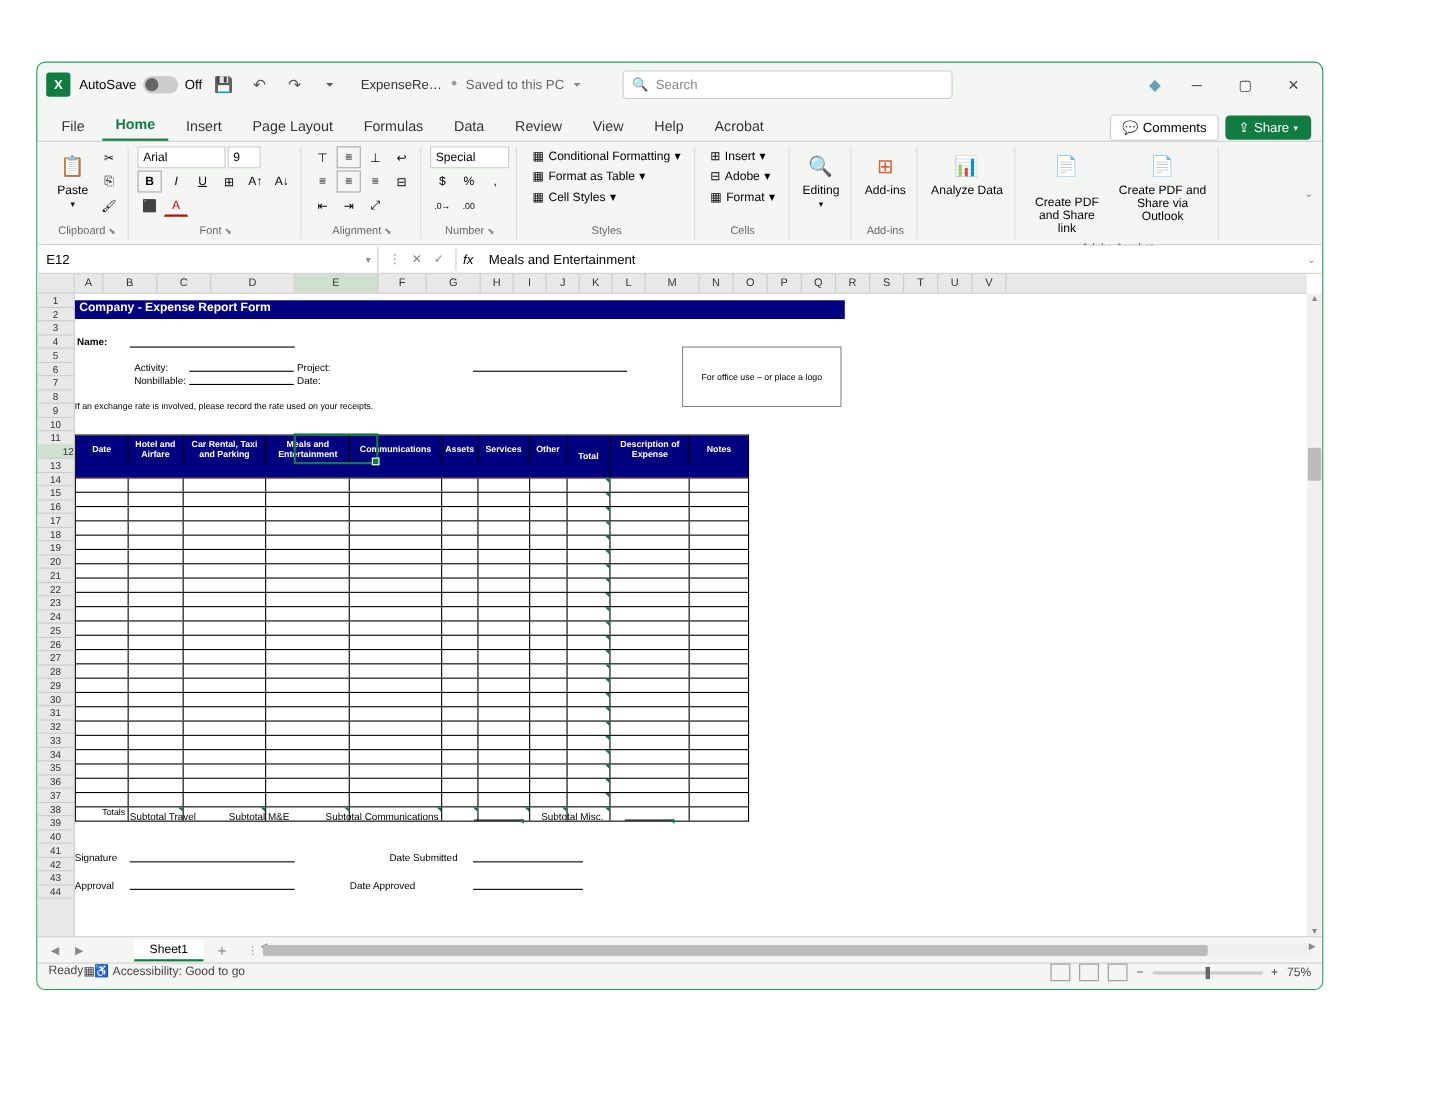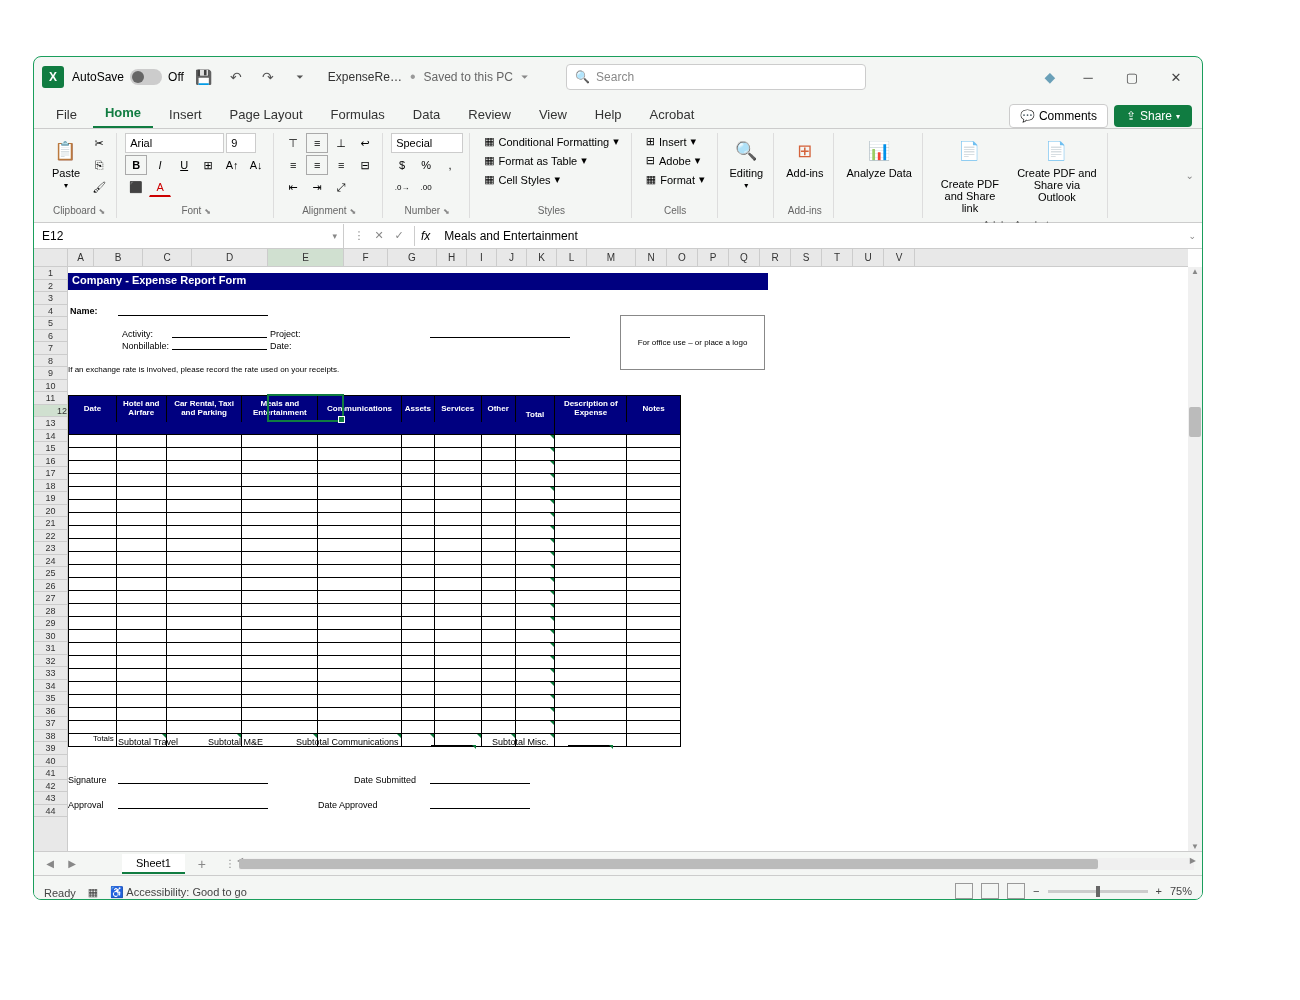--- a/index.html
+++ b/index.html
@@ -27,21 +27,21 @@
 .rgroup:last-child { border-right: none; }
 .rgroup-content { flex: 1; display: flex; align-items: flex-start; gap: 4px; }
 .rgroup-label { font-size: 10px; color: #666; margin-top: auto; padding: 2px 0; }
 .rbig { display: flex; flex-direction: column; align-items: center; gap: 2px; padding: 4px; cursor: pointer; }
 .rbig .ico { width: 28px; height: 28px; display: flex; align-items: center; justify-content: center; font-size: 18px; }
 .rbig .lbl { font-size: 11px; text-align: center; line-height: 1.1; }
 .rcol { display: flex; flex-direction: column; gap: 2px; }
 .rrow { display: flex; gap: 2px; align-items: center; }
 .rbtn { width: 22px; height: 20px; display: flex; align-items: center; justify-content: center; font-size: 11px; cursor: pointer; border: 1px solid transparent; }
 .rsel { height: 20px; font-size: 11px; border: 1px solid #ccc; background: #fff; padding: 0 4px; }
-.font-name { width: 99px; }
+.font-name { width: 80px; }
 .font-size { width: 30px; }
 .num-fmt { width: 72px; }
 .rmenu { font-size: 11px; padding: 2px 6px; cursor: pointer; display: flex; align-items: center; gap: 4px; white-space: nowrap; }
 .formula-bar { height: 26px; display: flex; align-items: center; border-bottom: 1px solid #ccc; background: #fff; }
 .name-box { width: 310px; height: 24px; border-right: 1px solid #ccc; padding: 0 8px; font-size: 12px; display: flex; align-items: center; position: relative; }
 .name-box::after { content: '▾'; position: absolute; right: 6px; font-size: 9px; color: #888; }
 .fx-btns { display: flex; gap: 2px; padding: 0 6px; border-right: 1px solid #ccc; }
 .fx-btn { width: 18px; height: 20px; display: flex; align-items: center; justify-content: center; font-size: 11px; color: #888; }
 .fx-label { font-style: italic; font-size: 12px; padding: 0 6px; }
 .formula-input { flex: 1; padding: 0 8px; font-size: 12px; }
@@ -67,21 +67,21 @@
 .exp-cell { border-right: 1px solid #000; height: 12px; position: relative; }
 .exp-cell.tot::before { content: ''; position: absolute; right: 0; top: 0; width: 0; height: 0; border-left: 4px solid transparent; border-top: 4px solid #0a7a3a; }
 .sel-cell { position: absolute; border: 2px solid #107c41; pointer-events: none; }
 .sel-cell::after { content: ''; position: absolute; right: -3px; bottom: -3px; width: 5px; height: 5px; background: #107c41; border: 1px solid #fff; }
 .sheet-tabs { height: 24px; display: flex; align-items: center; padding: 0 8px; border-top: 1px solid #ccc; background: #f4f6f4; gap: 6px; }
 .nav-arr { width: 16px; height: 16px; font-size: 10px; color: #888; display: flex; align-items: center; justify-content: center; }
 .sheet-tab { padding: 3px 14px; font-size: 11px; background: #fff; border-bottom: 2px solid #107c41; }
 .add-sheet { width: 22px; height: 22px; font-size: 14px; color: #888; display: flex; align-items: center; justify-content: center; }
 .hscroll { flex: 1; height: 12px; background: #f0f0f0; margin-left: 20px; position: relative; }
 .hscroll-thumb { position: absolute; top: 1px; bottom: 1px; left: 0; width: 90%; background: #bbb; border-radius: 2px; }
-.status-bar { height: 24px; display: flex; align-items: flex-end; padding: 0 10px; font-size: 11px; color: #444; gap: 12px; background: #f4f6f4; border-top: 1px solid #ccc; }
+.status-bar { height: 24px; display: flex; align-items: flex-start; padding: 0 10px; font-size: 11px; color: #444; background: #f4f6f4; border-top: 1px solid #ccc; }
 .status-right { margin-left: auto; display: flex; align-items: center; gap: 8px; }
 .view-btn { width: 18px; height: 16px; border: 1px solid #999; font-size: 8px; }
 .zoom-slider { width: 100px; height: 3px; background: #ccc; position: relative; }
 .zoom-slider::after { content: ''; position: absolute; left: 48%; top: -4px; width: 4px; height: 11px; background: #666; }
 .dlg-launch { width: 10px; height: 10px; font-size: 8px; color: #888; margin-left: auto; }
 .tri { position: absolute; right: 0; top: 0; width: 0; height: 0; border-left: 4px solid transparent; border-top: 4px solid #0a7a3a; }
 </style>
 </head>
 <body>
 

